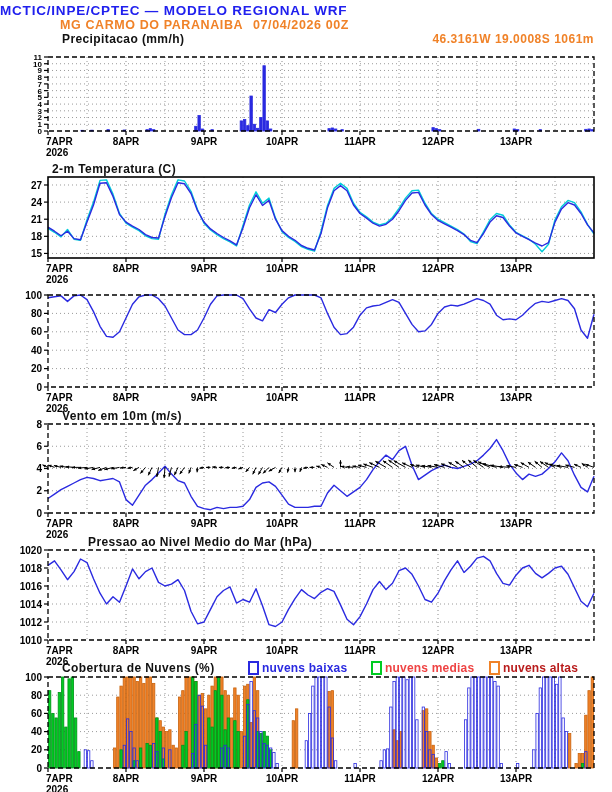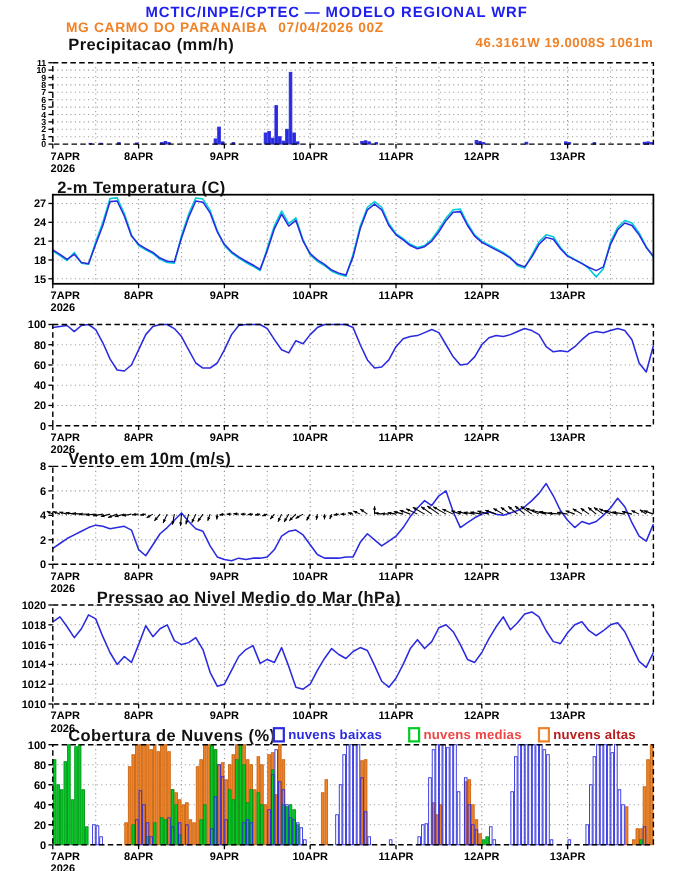--- a/index.html
+++ b/index.html
@@ -1,22 +1,22 @@
 <!DOCTYPE html>
 <html><head>
 <meta charset="utf-8">
 <style>
   html,body{margin:0;padding:0;background:#fff;}
   .page{position:relative;width:612px;height:792px;background:#fff;overflow:hidden;
         font-family:"Liberation Sans",sans-serif;font-weight:bold;}
-  .hdr1{position:absolute;top:3px;left:0;width:612px;text-align:center;font-size:13.5px;letter-spacing:.8px;}
+  .hdr1{position:absolute;top:3px;left:0;width:612px;text-align:left;font-size:13.5px;letter-spacing:.8px;}
   .hdr2-station{position:absolute;top:18px;left:35px;font-size:12.5px;letter-spacing:.6px;padding-left:25px;}
   .hdr2-date{position:absolute;top:18px;left:253px;font-size:12.5px;letter-spacing:.6px;}
   .coords{position:absolute;top:32px;right:18px;font-size:12px;letter-spacing:.5px;}
-  .ptitle{position:absolute;font-size:15px;color:#111;letter-spacing:.4px;white-space:nowrap;}
+  .ptitle{position:absolute;font-size:12px;color:#111;letter-spacing:.4px;white-space:nowrap;}
   .ptitle-r{position:absolute;font-size:12px;letter-spacing:.4px;white-space:nowrap;}
   .legend-item{position:absolute;font-size:12px;letter-spacing:.2px;white-space:nowrap;display:flex;align-items:center;}
   .legend-sq{display:inline-block;width:7px;height:10px;border:2px solid;margin-right:3px;background:#fff;}
   svg{position:absolute;top:0;left:0;}
   svg text{font-family:"Liberation Sans",sans-serif;font-weight:bold;fill:#000;}
 </style>
 </head>
 <body>
 
 <div class="page">

